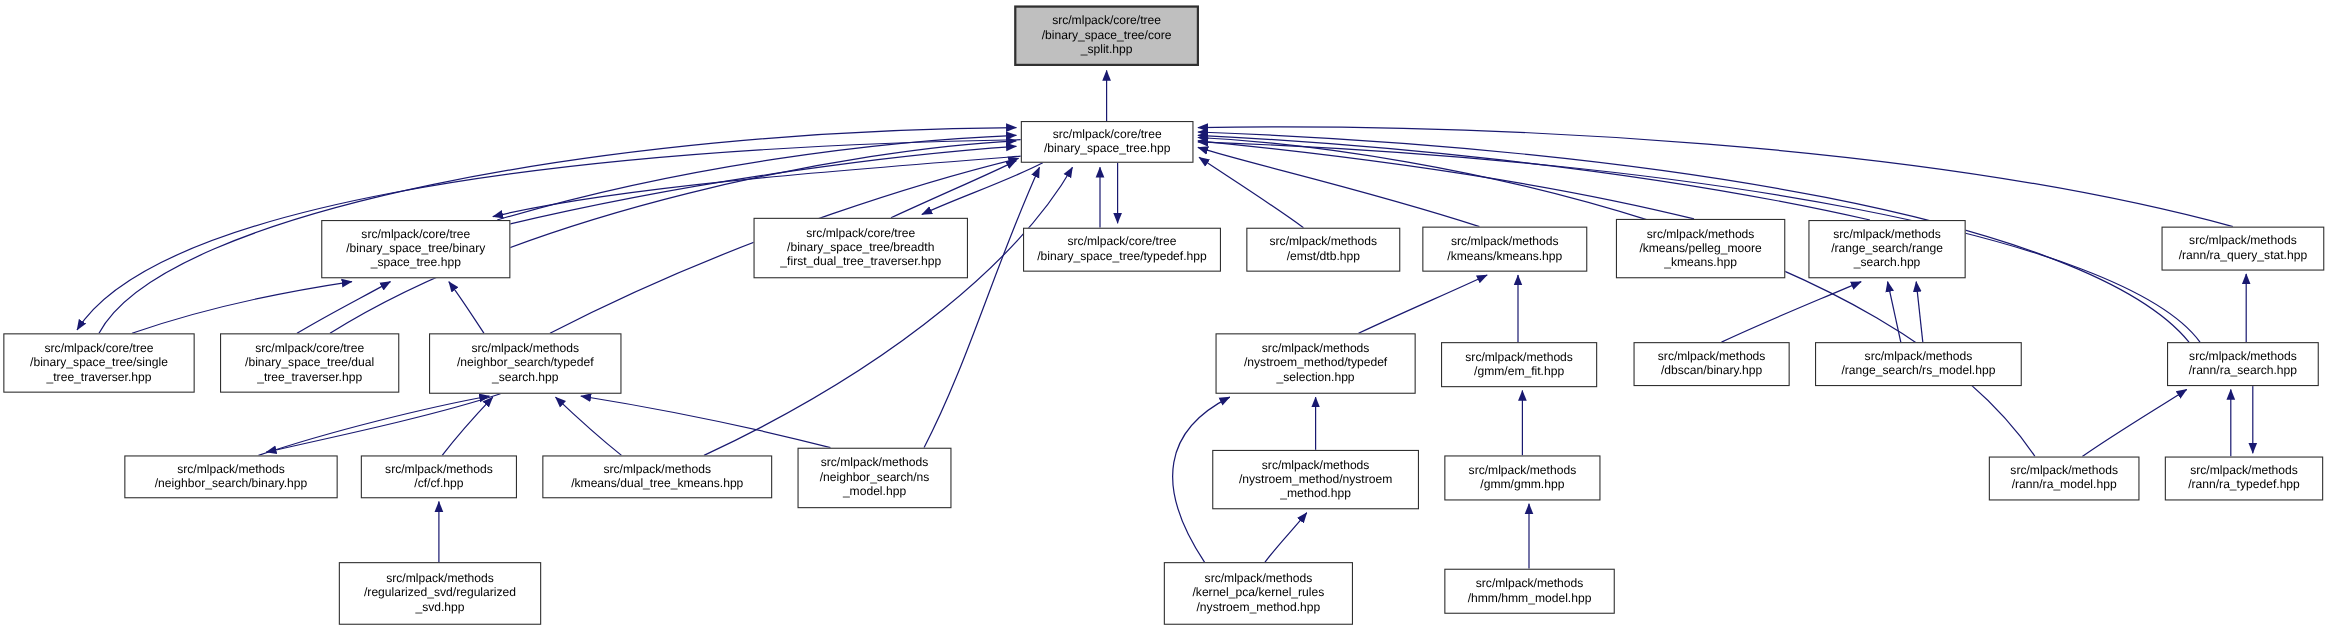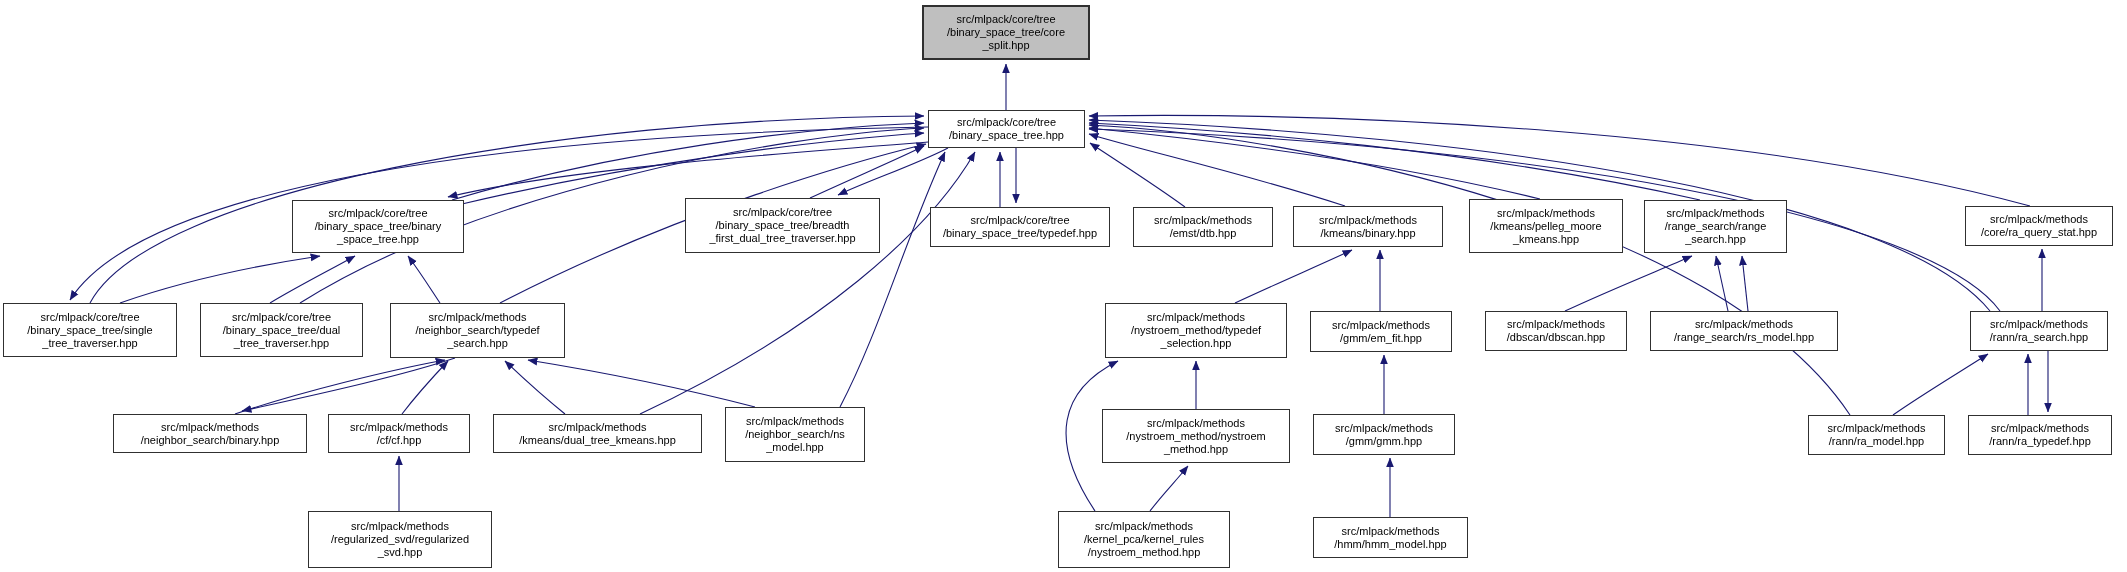--- a/index.html
+++ b/index.html
@@ -111,38 +111,38 @@
     <span>/binary_space_tree/typedef.hpp</span>
   </div>
 
   <div class="node" style="left:1133px;top:207px;width:140px;height:40px;" title="src/mlpack/methods/emst/dtb.hpp">
     <span>src/mlpack/methods</span>
     <span>/emst/dtb.hpp</span>
   </div>
 
   <div class="node" style="left:1293px;top:206px;width:150px;height:41px;" title="src/mlpack/methods/kmeans/kmeans.hpp">
     <span>src/mlpack/methods</span>
-    <span>/kmeans/binary.hpp</span>
+    <span>/kmeans/kmeans.hpp</span>
   </div>
 
   <div class="node" style="left:1469px;top:199px;width:154px;height:54px;" title="src/mlpack/methods/kmeans/pelleg_moore_kmeans.hpp">
     <span>src/mlpack/methods</span>
     <span>/kmeans/pelleg_moore</span>
     <span>_kmeans.hpp</span>
   </div>
 
   <div class="node" style="left:1644px;top:200px;width:143px;height:53px;" title="src/mlpack/methods/range_search/range_search.hpp">
     <span>src/mlpack/methods</span>
     <span>/range_search/range</span>
     <span>_search.hpp</span>
   </div>
 
   <div class="node" style="left:1965px;top:206px;width:148px;height:40px;" title="src/mlpack/methods/rann/ra_query_stat.hpp">
     <span>src/mlpack/methods</span>
-    <span>/core/ra_query_stat.hpp</span>
+    <span>/rann/ra_query_stat.hpp</span>
   </div>
 
   <div class="node" style="left:3px;top:303px;width:174px;height:54px;" title="src/mlpack/core/tree/binary_space_tree/single_tree_traverser.hpp">
     <span>src/mlpack/core/tree</span>
     <span>/binary_space_tree/single</span>
     <span>_tree_traverser.hpp</span>
   </div>
 
   <div class="node" style="left:200px;top:303px;width:163px;height:54px;" title="src/mlpack/core/tree/binary_space_tree/dual_tree_traverser.hpp">
     <span>src/mlpack/core/tree</span>
@@ -162,21 +162,21 @@
     <span>_selection.hpp</span>
   </div>
 
   <div class="node" style="left:1310px;top:311px;width:142px;height:41px;" title="src/mlpack/methods/gmm/em_fit.hpp">
     <span>src/mlpack/methods</span>
     <span>/gmm/em_fit.hpp</span>
   </div>
 
   <div class="node" style="left:1485px;top:311px;width:142px;height:40px;" title="src/mlpack/methods/dbscan/dbscan.hpp">
     <span>src/mlpack/methods</span>
-    <span>/dbscan/dbscan.hpp</span>
+    <span>/dbscan/binary.hpp</span>
   </div>
 
   <div class="node" style="left:1650px;top:311px;width:188px;height:40px;" title="src/mlpack/methods/range_search/rs_model.hpp">
     <span>src/mlpack/methods</span>
     <span>/range_search/rs_model.hpp</span>
   </div>
 
   <div class="node" style="left:1970px;top:311px;width:138px;height:40px;" title="src/mlpack/methods/rann/ra_search.hpp">
     <span>src/mlpack/methods</span>
     <span>/rann/ra_search.hpp</span>

